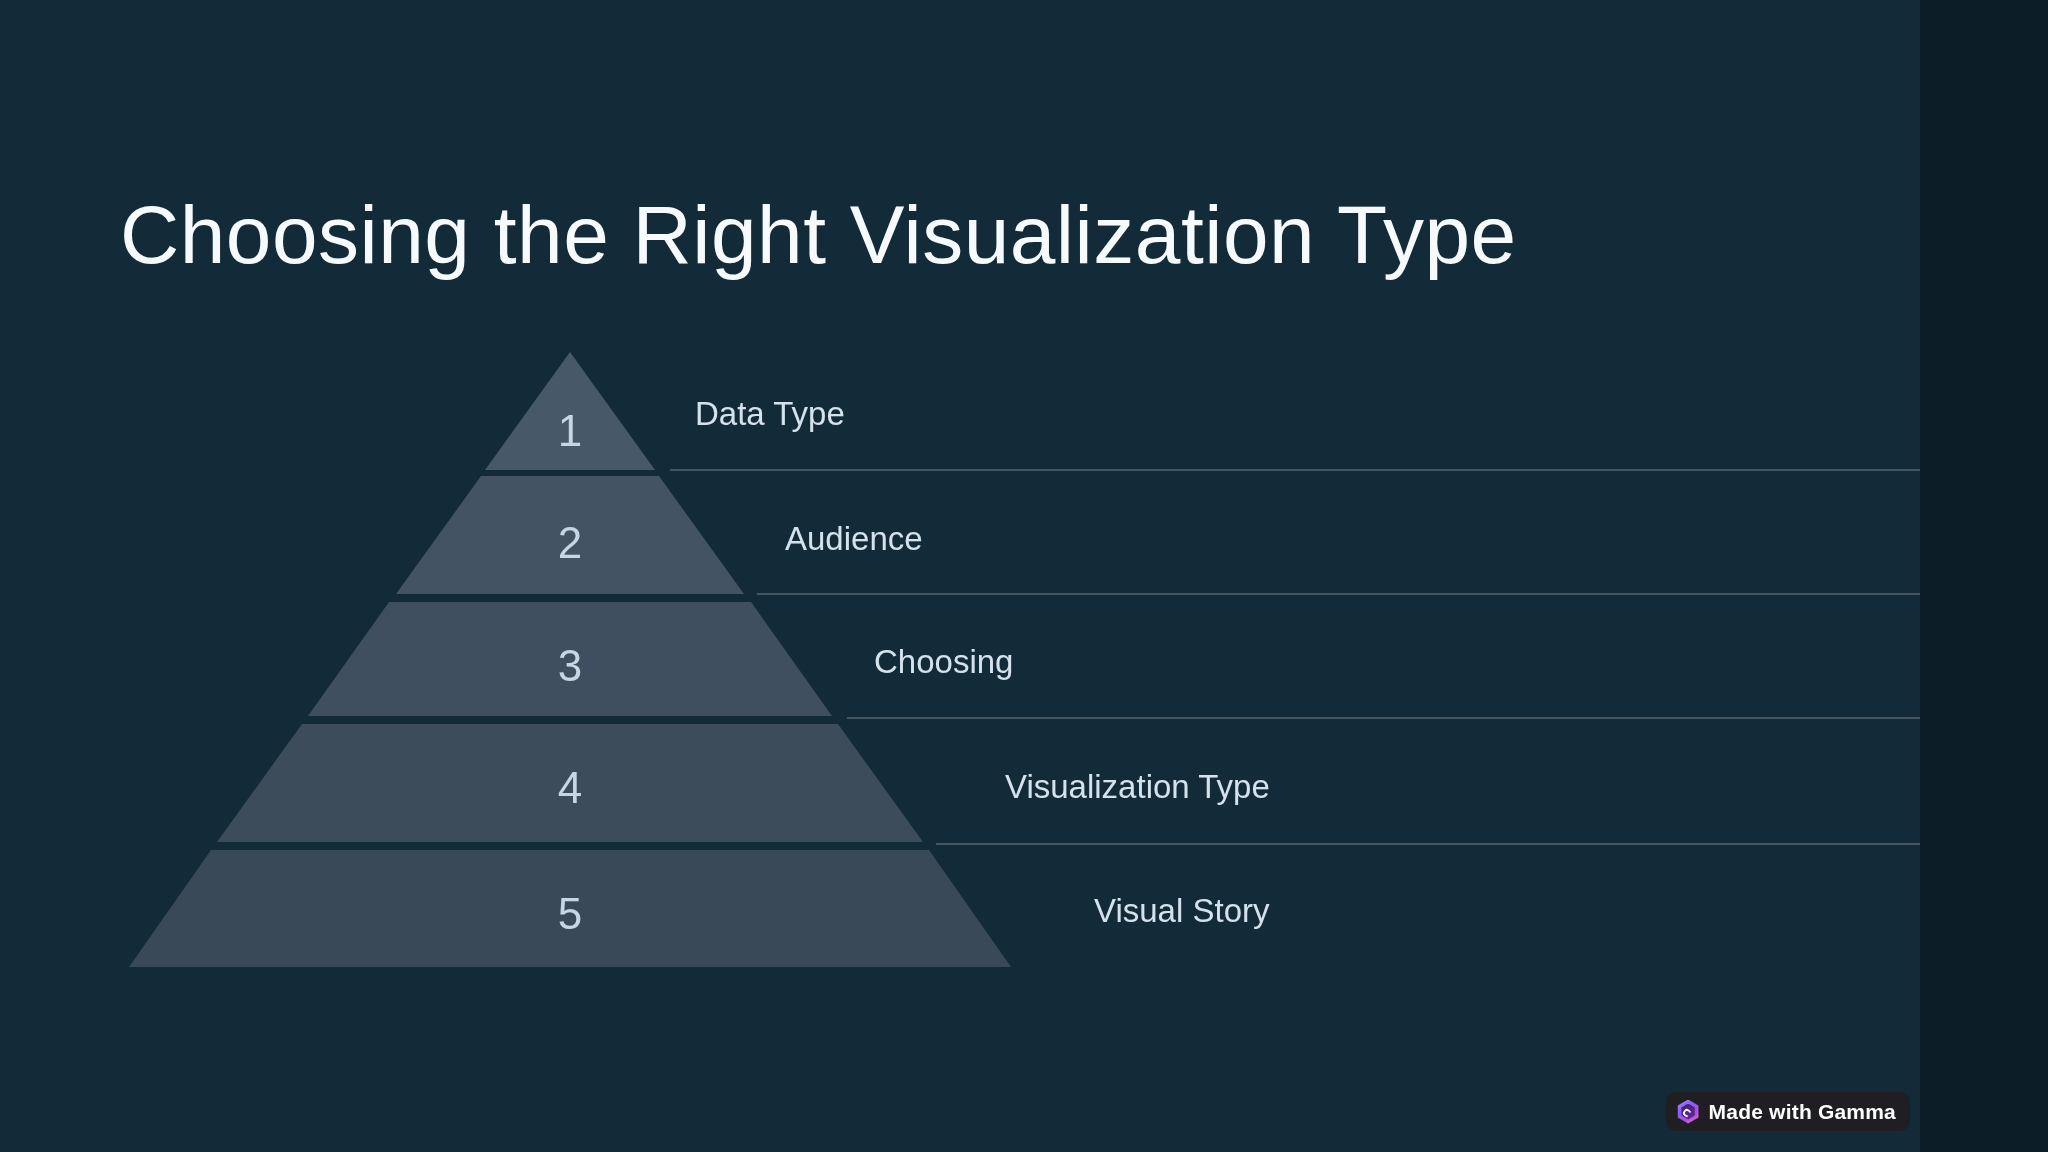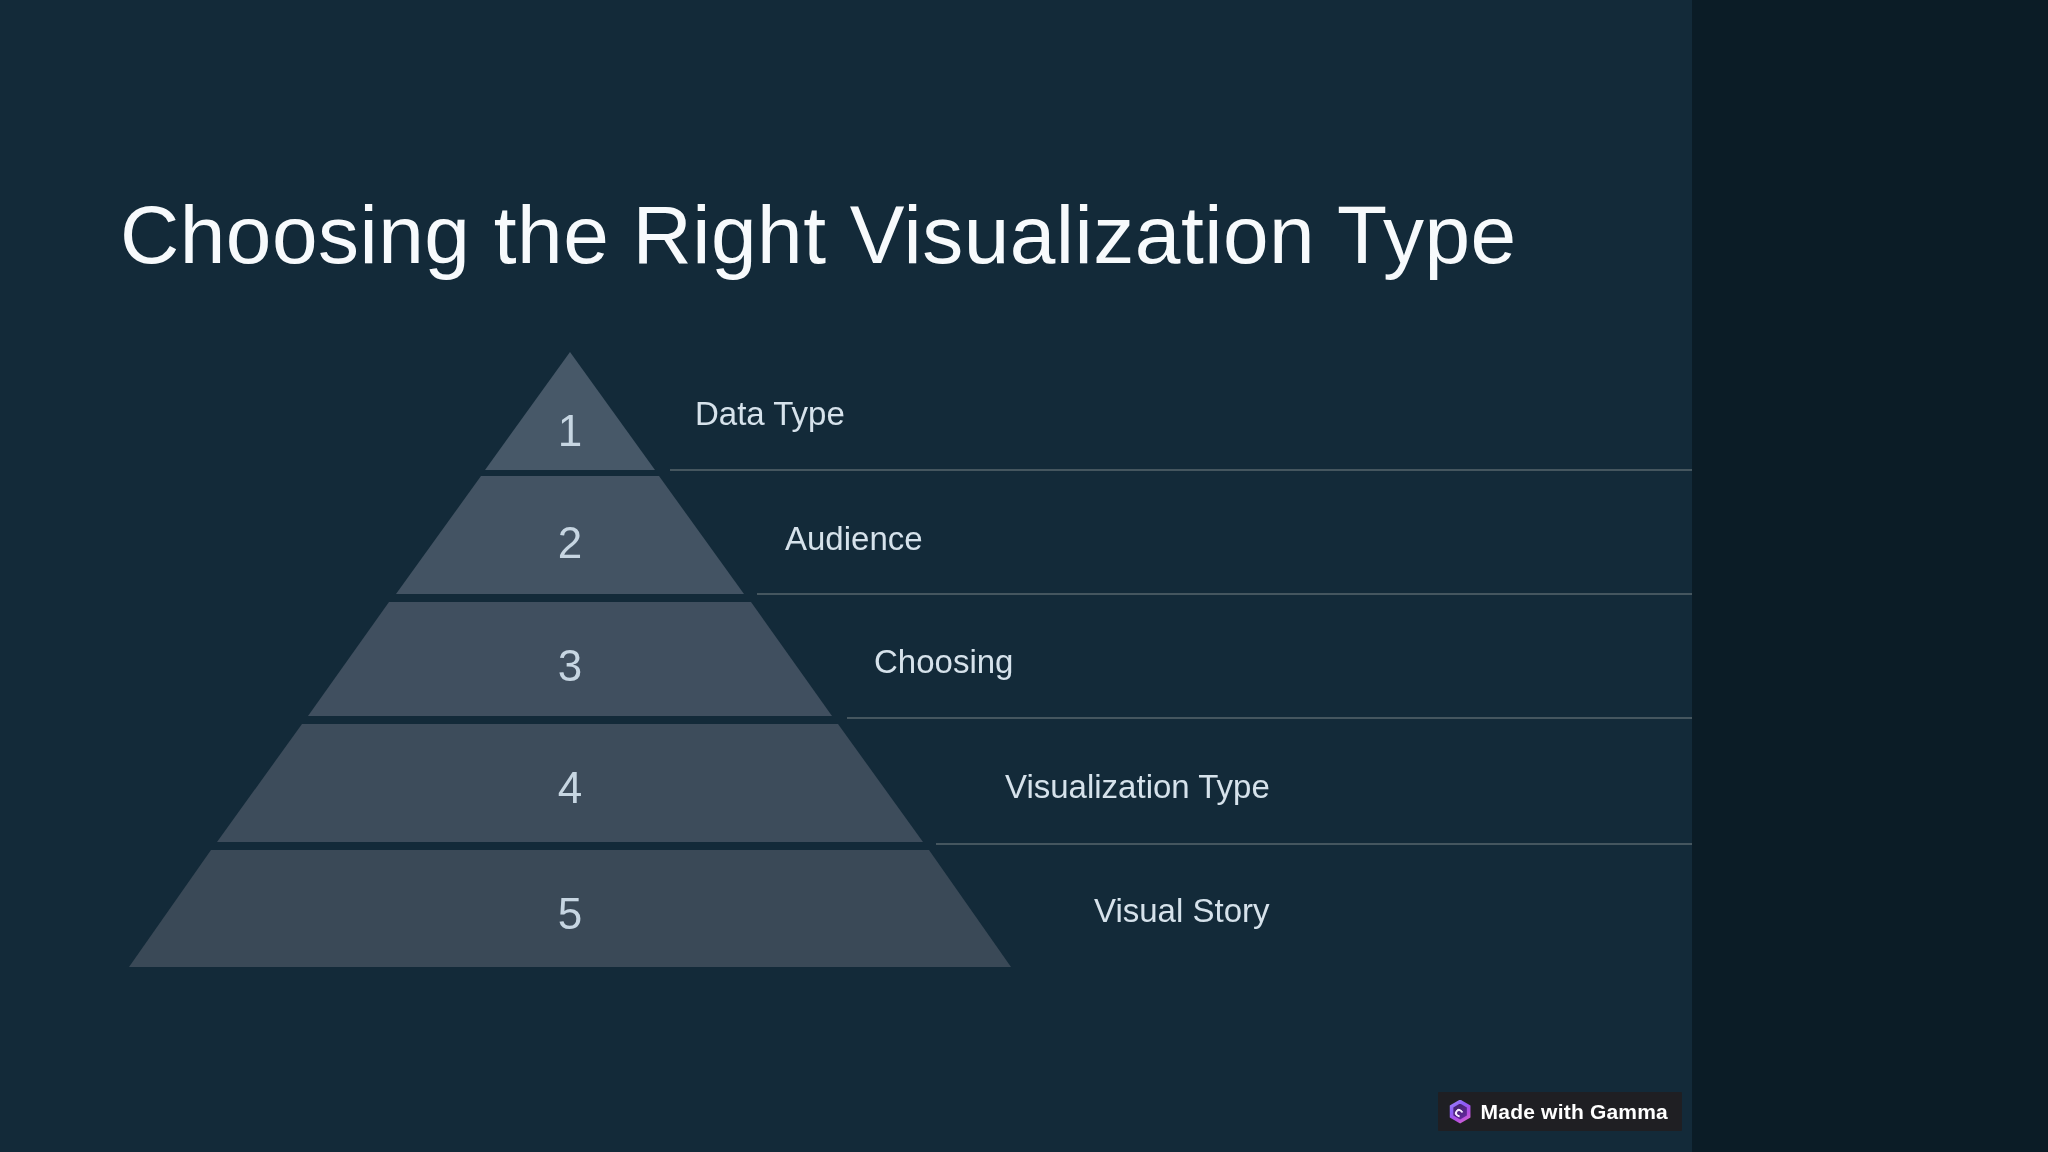--- a/index.html
+++ b/index.html
@@ -2,21 +2,21 @@
 <html><head>
 <meta charset="utf-8">
 <style>
   html, body {
     margin: 0;
     padding: 0;
     background: #0b1c26;
   }
   .stage {
     position: relative;
-    width: 1692px;
+    width: 1920px;
     height: 1152px;
     overflow: hidden;
     background: var(--background, #132a39);
     font-family: "Liberation Sans", "DejaVu Sans", sans-serif;
   }
   .title {
     position: absolute;
     left: 120px;
     top: 188px;
     margin: 0;
@@ -57,21 +57,21 @@
   }
   .badge {
     position: absolute;
     right: 10px;
     bottom: 21px;
     height: 39px;
     display: flex;
     align-items: center;
     gap: 9px;
     padding: 0 14px 0 11px;
-    border-radius: 1px;
+    border-radius: 10px;
     background: var(--badge-background, #1f1f23);
     text-decoration: none;
     cursor: pointer;
   }
   .badge-label {
     font-size: 21px;
     font-weight: 700;
     color: var(--badge-text-color, #ffffff);
     letter-spacing: 0.2px;
     white-space: nowrap;

